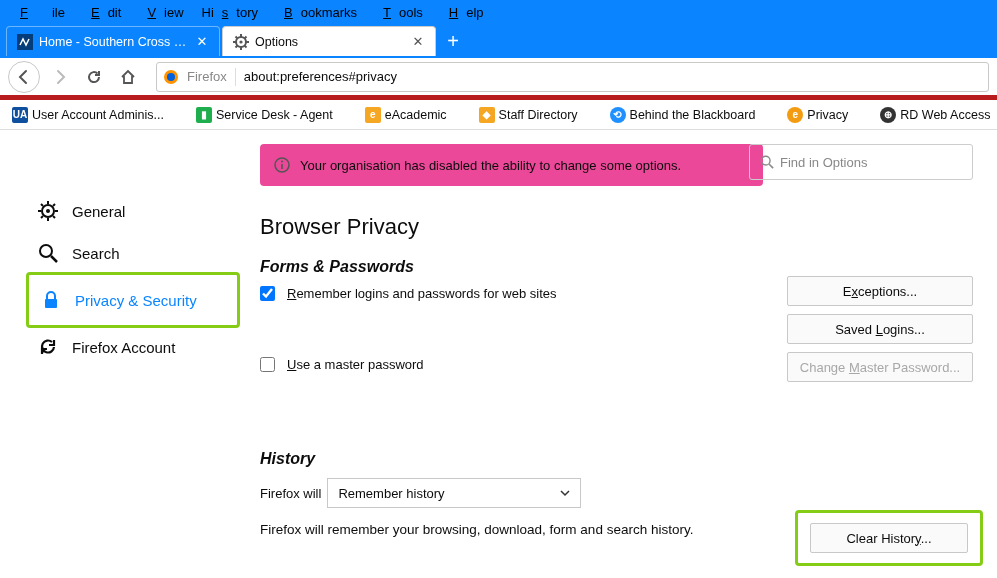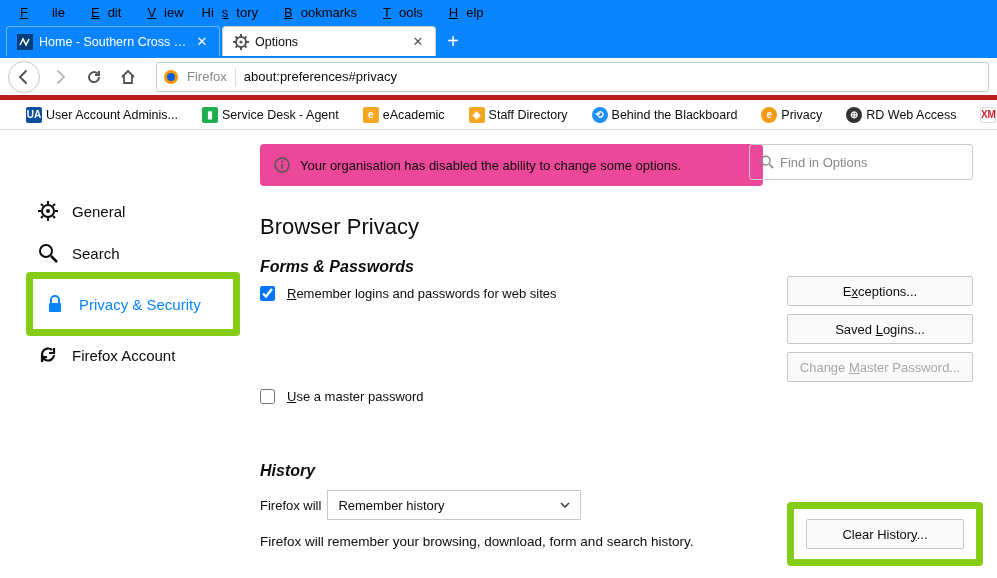--- a/index.html
+++ b/index.html
@@ -74,35 +74,35 @@
     font-size: 13px;
   }
   .urlbar .ff-label { color: #888; margin: 0 8px; }
   .urlbar .sep { width:1px; height:18px; background:#ddd; }
   .ff-icon { width:16px; height:16px; }
   
   .bookbar {
     display: flex;
     align-items: center;
     height: 30px;
-    padding: 0 20px;
+    padding: 0 6px;
     border-bottom: 1px solid #ddd;
-    gap: 12px;
+    gap: 20px;
     font-size: 12.5px;
     overflow: hidden;
   }
   .bm { display:flex; align-items:center; gap:4px; padding: 3px 6px; white-space: nowrap; }
   .bm-ico { width:16px; height:16px; display:inline-flex; align-items:center; justify-content:center; font-size:10px; font-weight:bold; color:#fff; border-radius:2px;}
   
   .content { display:flex; height: calc(578px - 24px - 34px - 42px - 30px); }
   .sidebar { width: 250px; padding: 60px 10px 10px 26px; }
   .cat { display:flex; align-items:center; gap:14px; height:42px; padding:0 12px; font-size:15px; }
   .cat.active { color:#0a84ff; }
   .cat svg { width:20px; height:20px; }
-  .highlight-red { border: 7px solid #84cc16; border-radius:4px; }
+  .highlight-red { border: 3px solid #84cc16; border-radius:4px; }
   .cat-hl { padding: 4px 0; margin: -2px 0; }
   .main { flex:1; padding: 14px 24px 10px 10px; position: relative; }
   .banner {
     background: #ec4899;
     border-radius: 4px;
     height: 42px;
     display:flex;
     align-items:center;
     padding: 0 14px;
     font-size: 13px;
@@ -134,21 +134,21 @@
     border:1px solid #c8c8c8;
     background:#fafafa;
     display:flex;
     align-items:center;
     justify-content:center;
     font-size:13px;
     color:#0c0c0d;
     border-radius:2px;
   }
   .wbtn.disabled { color:#a8a8a8; }
-  .hist { margin-top: 58px; }
+  .hist { margin-top: 78px; }
   .dd-wrap { display:inline-flex; align-items:center; border:1px solid #c8c8c8; height:30px; width:254px; padding:0 10px; justify-content:space-between; margin-left:6px; }
   .descline { margin-top:14px; font-size:13.5px; }
   .clear-wrap { position:absolute; right:14px; bottom:12px; padding: 10px 12px; }
   .u { text-decoration: underline; }
   svg { flex-shrink: 0; }
 </style>
 </head>
 <body>
 
 <div class="menubar">
@@ -341,21 +341,21 @@
         </div>
       <div class="wbtn disabled">
           <span>Change <span class="u">M</span>aster Password...</span>
         </div>
     </div>
 
     <div class="row">
       <input type="checkbox" class="chk" checked="" style="">
       <span><span class="u">R</span><span>emember logins and passwords for web sites</span></span>
     </div>
-    <div class="row" style="margin-top:88px">
+    <div class="row" style="margin-top:56px">
       <input type="checkbox" class="chk" style="">
       <span><span class="u">U</span><span>se a master password</span></span>
     </div>
 
     <div class="hist">
       <h2>History</h2>
       <div class="row">
         <span>Firefox will</span>
         <div class="dd-wrap">
           <span>Remember history</span>

